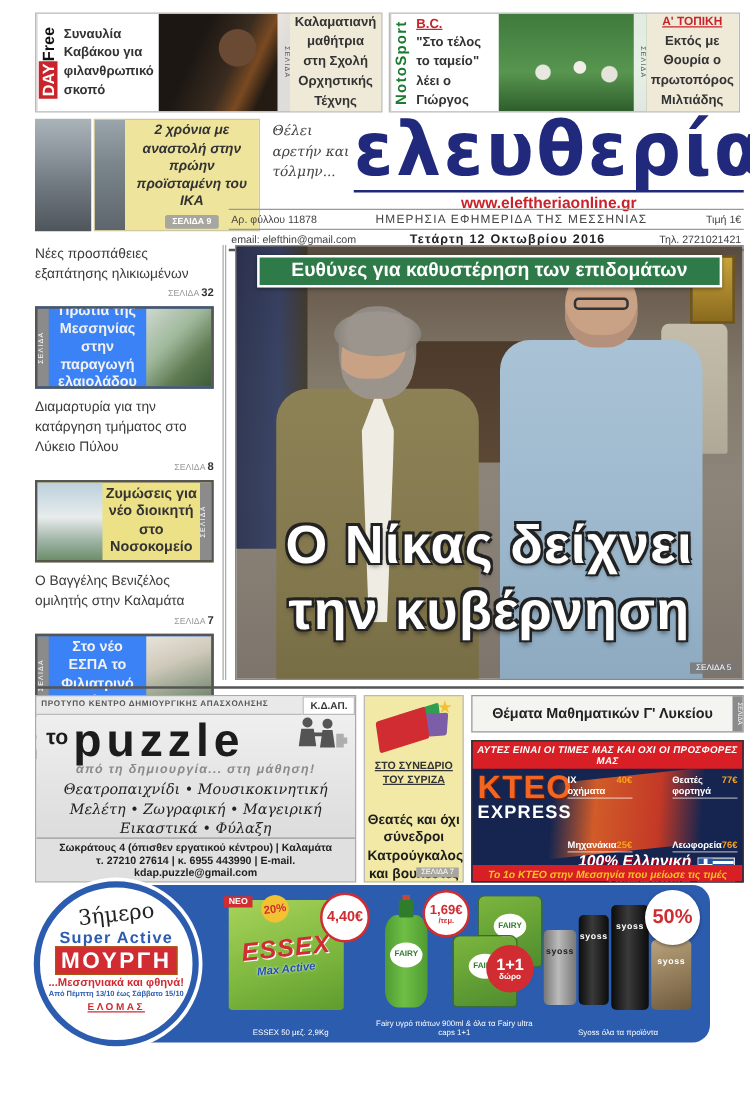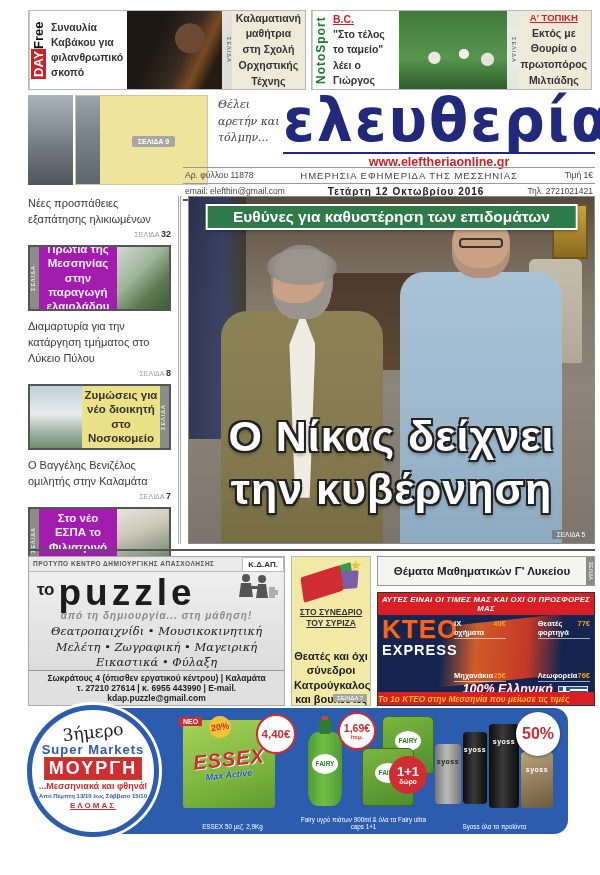--- a/index.html
+++ b/index.html
@@ -53,21 +53,21 @@
   .mast-row .mid { font-size:9.5px; letter-spacing:1px; }
   .mast-row.r2 .mid { font-weight:bold; color:#222; font-size:10px; }
   .mast-row.r2 { border-bottom:2px solid #555; }
 
   
   .sidebar { position:absolute; top:196px; left:28px; width:153px; height:348px; border-right:3px double #aaa; padding-right:7px; }
   .sb-text { font-size:11px; color:#3a3a3a; line-height:1.45; font-weight:normal; }
   .sb-badge { text-align:right; font-size:7px; color:#999; margin:1px 0 6px; }
   .sb-badge b { color:#333; font-size:9px; }
   .sb-photobox { display:flex; border:2px solid #555; margin:2px 0 8px; height:66px; overflow:hidden; }
-  .sb-dark { background:#a21caf; }
+  .sb-dark { background:#3b82f6; }
   .sb-yellow { background:#ece186; }
   .sb-vbadge { width:9px; background:#8b8b8b; color:#fff; writing-mode:vertical-rl; transform:rotate(180deg); font-size:5.5px; text-align:center; letter-spacing:1px; }
   .sb-boxtitle { flex:1; display:flex; align-items:center; justify-content:center; text-align:center; font-weight:bold; font-size:11.5px; padding:2px; line-height:1.25; }
   .sb-dark .sb-boxtitle { color:#f2f2f2; }
   .sb-yellow .sb-boxtitle { color:#333; }
   .sb-boxphoto { width:52px; }
   .ph-olive { background:linear-gradient(135deg,#cfd8cf 0%,#9fb89b 40%,#5e7a52 70%,#3c5c38 100%); }
   .ph-building { background:linear-gradient(180deg,#bcd0dc 0%,#e8ecec 45%,#9fb3a5 75%,#6d8f6a 100%); }
   .ph-dam { background:linear-gradient(160deg,#e8e4da 0%,#cfc9ba 35%,#8c9a84 70%,#5c6b54 100%); }
 
@@ -147,21 +147,21 @@
   .gr-flag { width:30px; height:20px; background:
       linear-gradient(180deg,#2456a4 0 11%,#fff 11% 22%,#2456a4 22% 33%,#fff 33% 44%,#2456a4 44% 55%,#fff 55% 66%,#2456a4 66% 77%,#fff 77% 88%,#2456a4 88% 100%); position:relative; border:1px solid #ddd; }
   .gr-flag:before { content:""; position:absolute; left:0; top:0; width:11px; height:11px; background:
       linear-gradient(#2456a4 0 4px, #fff 4px 7px, #2456a4 7px 11px), #2456a4; }
   .gr-flag:after { content:""; position:absolute; left:4px; top:0; width:3px; height:11px; background:#fff; }
   .kteo-noextra { position:relative; margin:2px 4px 0; background:#27160f; border:1px solid #f6a21c; color:#f6d7a0; font-size:6.3px; padding:1px 3px; width:130px; text-align:center; }
   .kteo-bottomrow { position:relative; display:flex; justify-content:space-between; align-items:flex-end; padding:0 6px 2px 4px; }
   .kteo-building { width:92px; height:26px; background:
       repeating-linear-gradient(90deg, rgba(255,255,255,.75) 0 6px, transparent 6px 14px),
       linear-gradient(180deg,#c8352a 0%, #8c1f18 100%); border:1px solid #555; }
-  .kteo-bot { position:absolute; bottom:0; left:0; right:0; background:#d81f26; color:#f6c21c; font-weight:bold; font-style:italic; font-size:8.3px; text-align:left; padding:1.5px 0; }
+  .kteo-bot { position:absolute; bottom:0; left:0; right:0; background:#d81f26; color:#f6c21c; font-weight:bold; font-style:italic; font-size:8.3px; text-align:center; padding:1.5px 0; }
 
   
   .bottomad { position:absolute; top:708px; left:55px; width:513px; height:126px; background:#2c5cae; border-radius:14px; }
   .mourgi-circle { position:absolute; left:-28px; top:-3px; width:132px; height:132px; border-radius:50%; background:#fff; border:5px solid #2c5cae; box-shadow:0 0 0 3px #fff; text-align:center; padding-top:12px; }
   .mg-promo { font-family:"DejaVu Serif",serif; font-size:17px; color:#222; transform:rotate(-6deg); }
   .mg-brand1 { color:#2c5cae; font-weight:bold; font-size:13px; letter-spacing:1px; }
   .mg-brand2 { color:#fff; background:#d02c32; font-weight:bold; font-size:18px; letter-spacing:2px; padding:0 4px; display:inline-block; border:1px solid #a51; }
   .mg-slogan { color:#d02c32; font-weight:bold; font-size:9px; margin-top:1px; }
   .mg-dates { color:#2c5cae; font-size:6px; font-weight:bold; margin-top:2px; }
   .mg-group { color:#d02c32; font-size:8px; font-weight:bold; letter-spacing:2px; margin-top:2px; text-decoration:underline; }
@@ -229,20 +229,21 @@
         <span>Εκτός με Θουρία ο πρωτοπόρος Μιλτιάδης</span>
       </div>
     </div>
   </div>
 
   <div class="masthead">
     <div class="street-photo-strip"></div>
     <div class="mast-side">
       <div class="mast-side-photo"></div>
       <div class="mast-side-body">
+        <span>2 χρόνια με αναστολή στην πρώην προϊσταμένη του ΙΚΑ</span>
         <span class="mast-side-badge">ΣΕΛΙΔΑ 9</span>
       </div>
     </div>
     <div class="motto">Θέλει αρετήν και τόλμην...</div>
     <div class="logo">ελευθερία</div>
     <div class="weburl">www.eleftheriaonline.gr</div>
     <div class="mast-rows">
       <div class="mast-row r1">
         <span>Αρ. φύλλου 11878</span>
         <span class="mid">ΗΜΕΡΗΣΙΑ ΕΦΗΜΕΡΙΔΑ ΤΗΣ ΜΕΣΣΗΝΙΑΣ</span>
@@ -412,21 +413,21 @@
 
         </div>
         <div class="kteo-bot">Το 1ο ΚΤΕΟ στην Μεσσηνία που μείωσε τις τιμές</div>
       </div>
     </div>
   </div>
 
   <div class="bottomad">
     <div class="mourgi-circle">
       <div class="mg-promo">3ήμερο</div>
-      <div class="mg-brand1">Super Markets</div>
+      <div class="mg-brand1">Super Active</div>
       <div class="mg-brand2">ΜΟΥΡΓΗ</div>
       <div class="mg-slogan">...Μεσσηνιακά και φθηνά!</div>
       <div class="mg-dates">Από Πέμπτη 13/10 έως Σάββατο 15/10</div>
       <div class="mg-group">ΕΛΟΜΑΣ</div>
     </div>
 
     <div class="prod-area">
 
       <div class="prod">
         <div class="essex-box">

